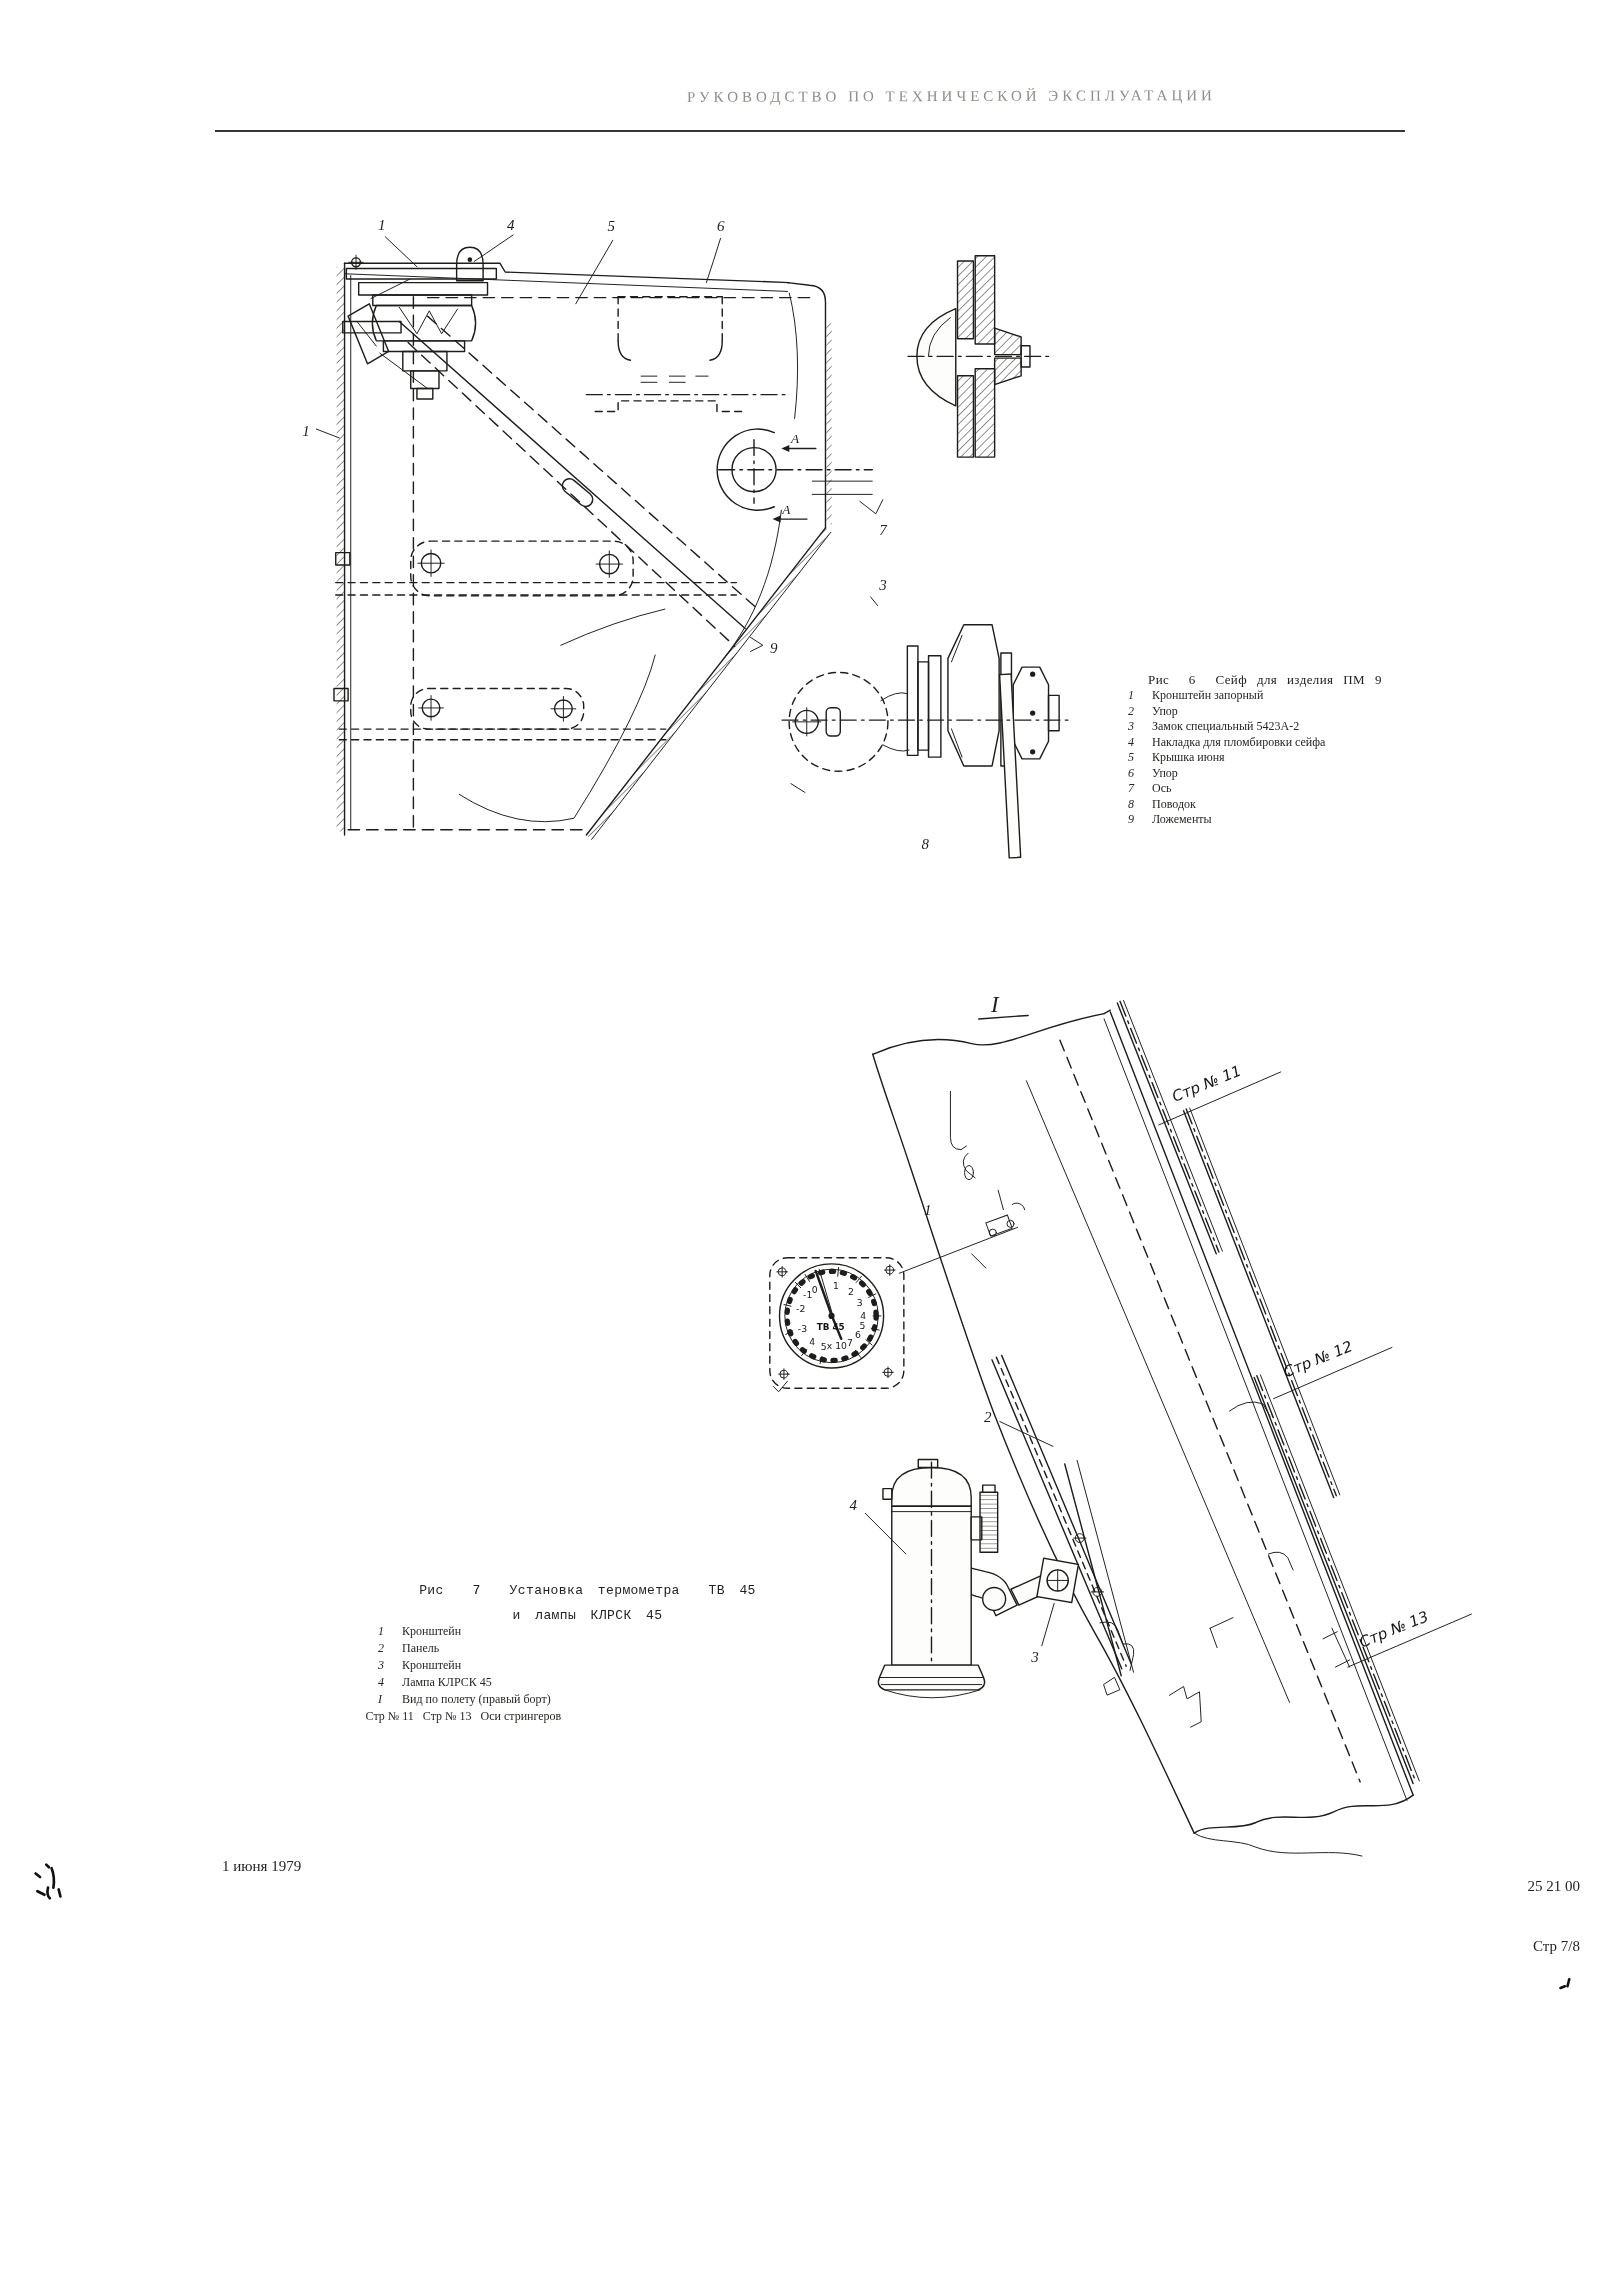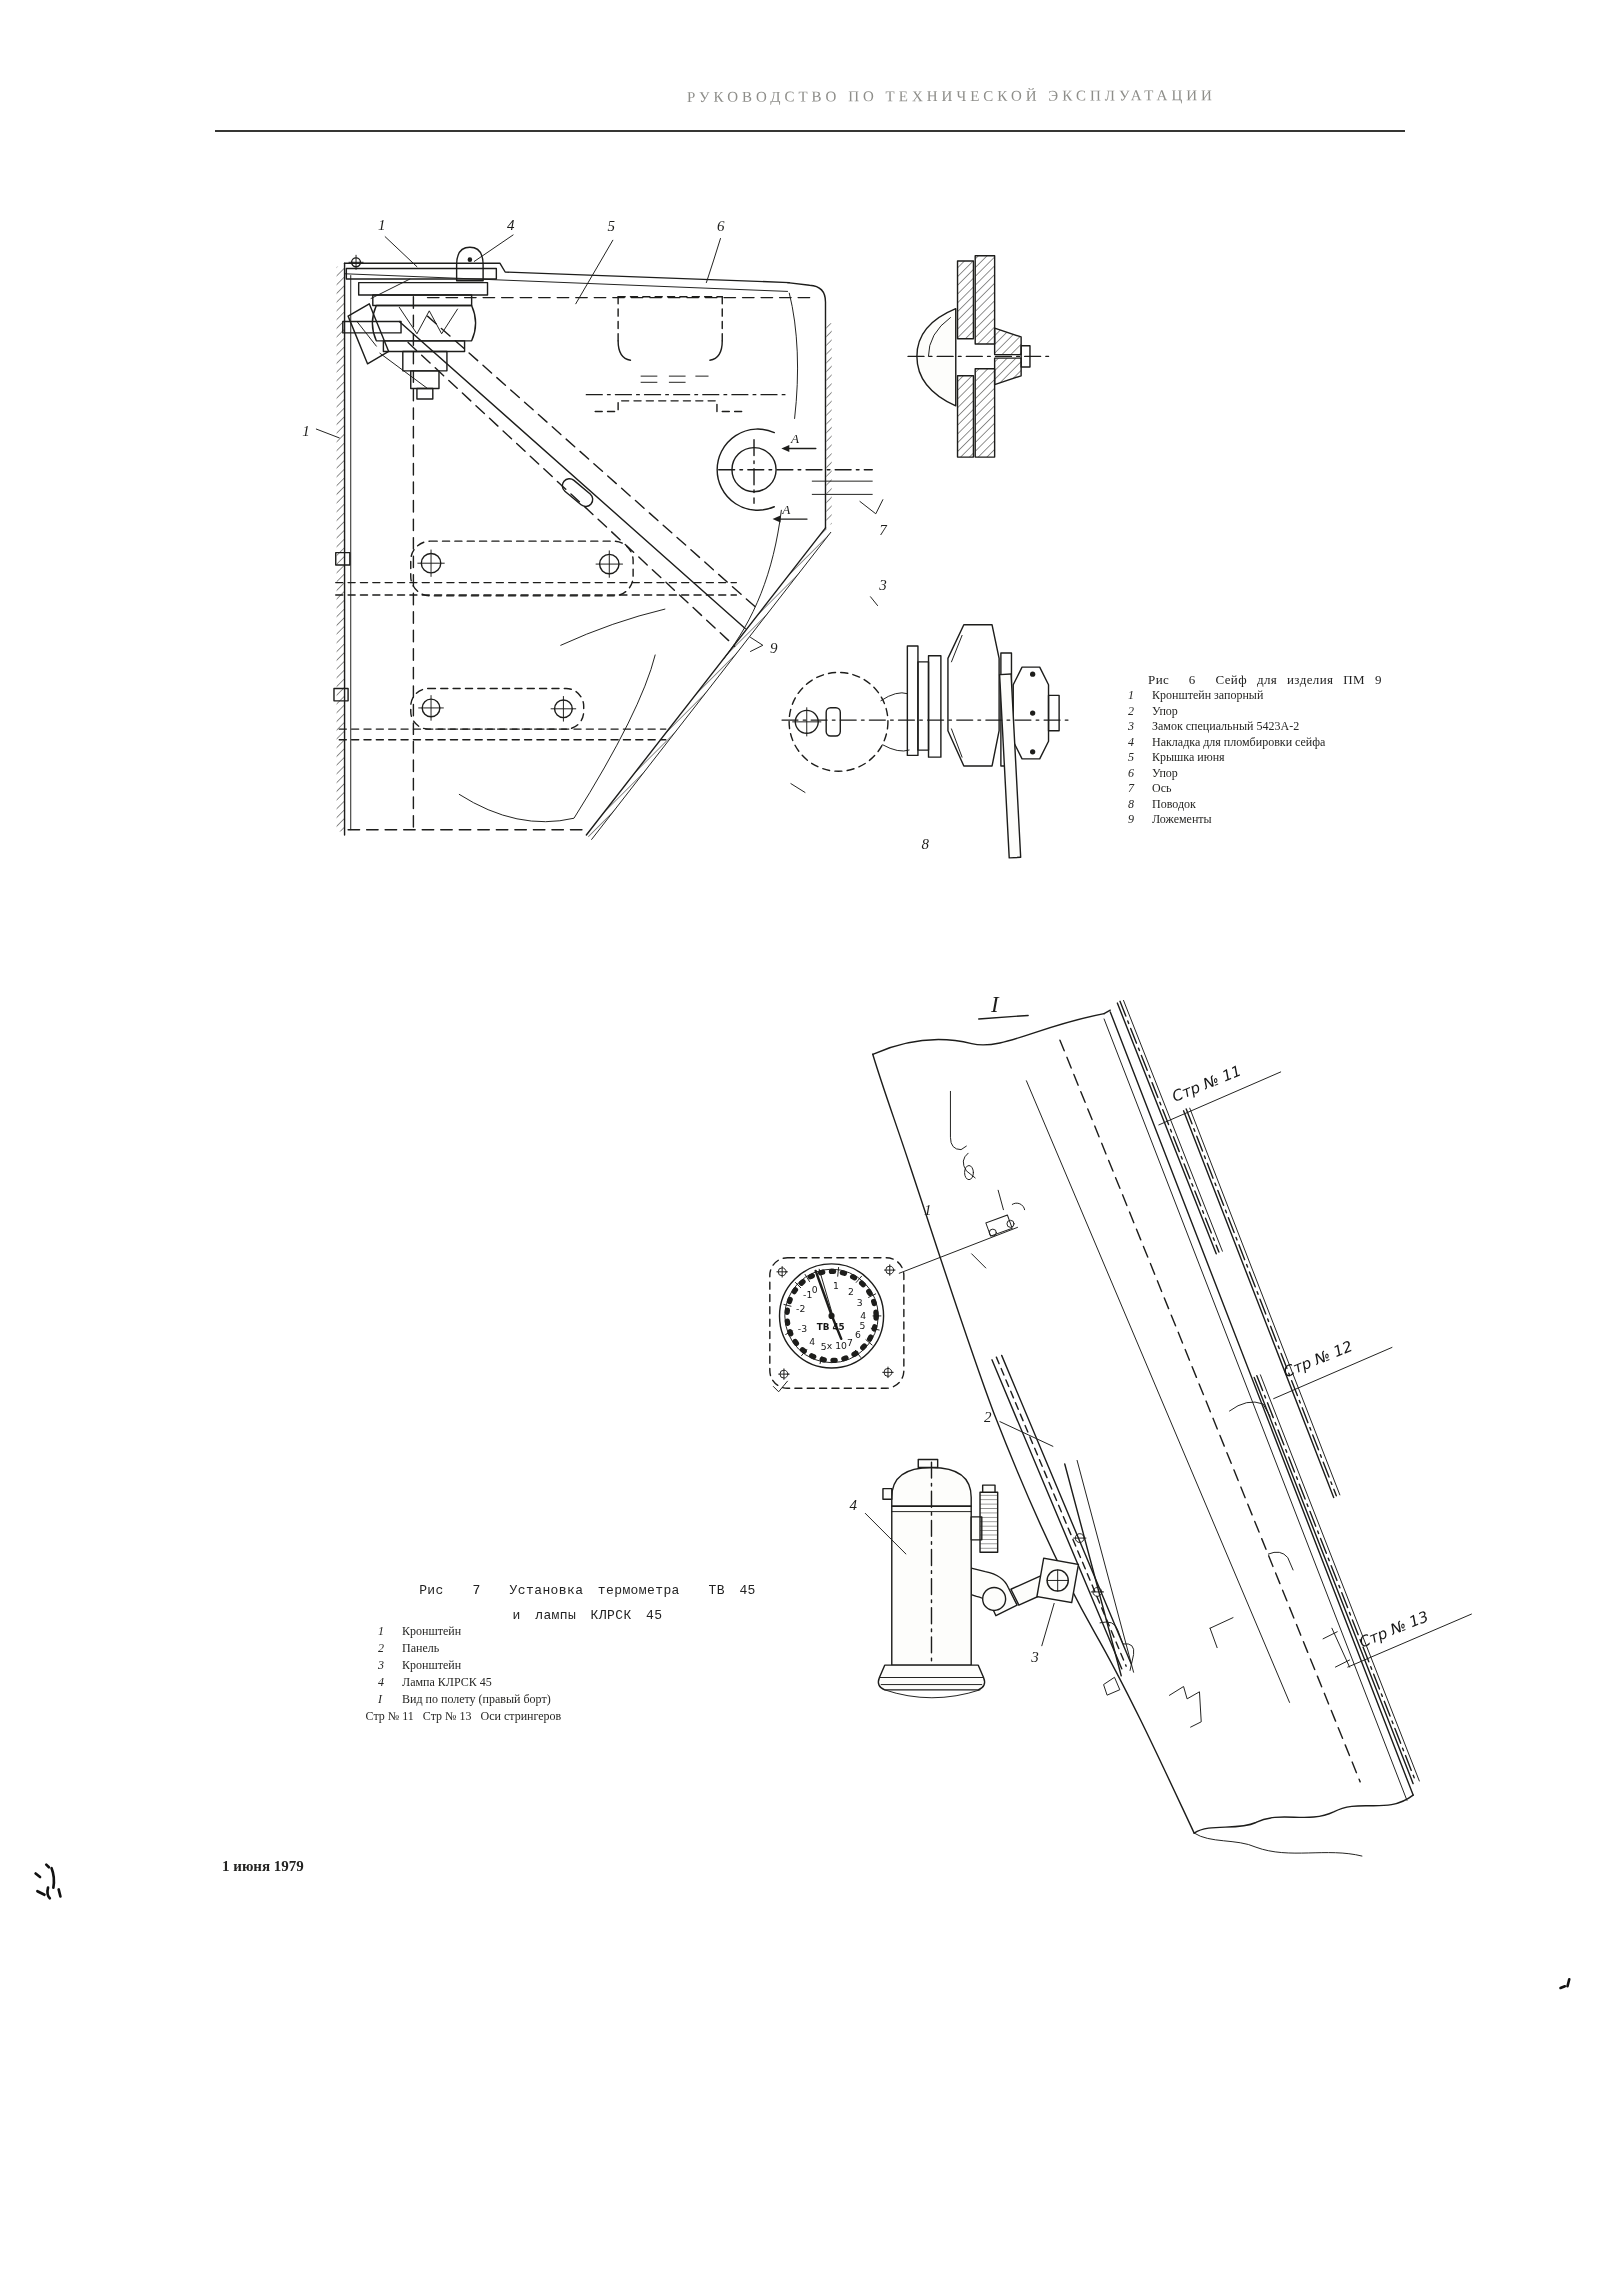--- a/index.html
+++ b/index.html
@@ -391,21 +391,25 @@
   <div class="abs figtitle center" style="left:380px;top:1596px;width:415px;">и лампы КЛРСК 45</div>
   <div class="plist f7" style="left:378px;top:1623px;">
     <div class="prow"><i>1</i><span>Кронштейн</span></div>
     <div class="prow"><i>2</i><span>Панель</span></div>
     <div class="prow"><i>3</i><span>Кронштейн</span></div>
     <div class="prow"><i>4</i><span>Лампа КЛРСК 45</span></div>
     <div class="prow"><i>I</i><span>Вид по полету (правый борт)</span></div>
     <div class="prow full"><span>Стр № 11   Стр № 13   Оси стрингеров</span></div>
   </div>
 
-  <div class="abs foot" style="left:222px;top:1858px;font-weight:bold;">1 июня 1979</div>
+  <div class="abs foot" style="left:222px;top:1858px;">1 июня 1979</div>
+  <div class="abs foot footR" style="left:1439px;top:1835px;width:141px;">
+    <div>25 21 00</div>
+    <div>Стр 7/8</div>
+  </div>
 
   <svg style="left:25px;top:1854px;" width="62" height="62" viewBox="0 0 70 70">
     <g stroke="#111" stroke-width="3" fill="none" stroke-linecap="round">
       <path d="M12,22 l5,4"></path>
         <path d="M24,12 l3,3"></path>
         <path d="M30,16 q4,10 2,22"></path>
       <path d="M14,42 l8,4"></path>
         <path d="M26,38 q-2,8 2,12"></path>
         <path d="M38,40 l2,8"></path>
     </g>

